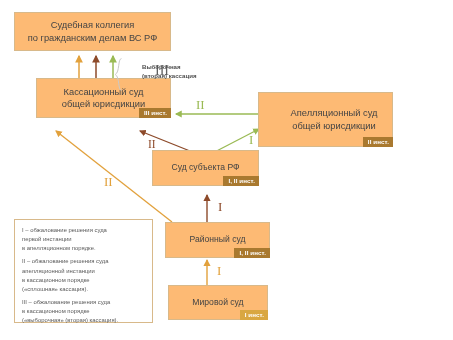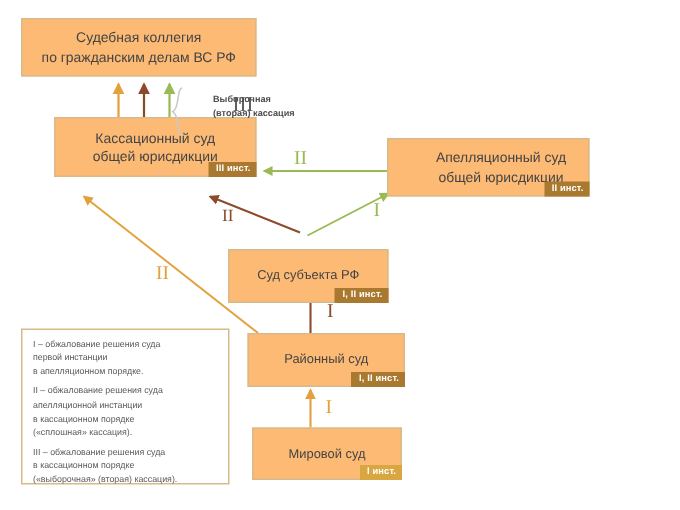--- a/index.html
+++ b/index.html
@@ -58,22 +58,22 @@
     line-height: 1;
     white-space: nowrap;
   }
   .badge.b1 { background: #d9a741; }
   .badge.b2 { background: #a9792f; }
   .badge.b3 { background: #a9792f; }
 
   
   #node-vs     { left: 14px;  top: 12px;  width: 157px; height: 39px;  font-size: 9.3px; }
   #node-cass   { left: 36px;  top: 78px;  width: 135px; height: 40px;  font-size: 9.3px; }
-  #node-apel   { left: 258px; top: 92px;  width: 135px; height: 39px;  font-size: 9.3px; padding-left: 17px; }
-  #node-subj   { left: 152px; top: 166px; width: 107px; height: 36px;  font-size: 8.6px; }
+  #node-apel   { left: 258px; top: 92px;  width: 135px; height: 55px;  font-size: 9.3px; padding-left: 17px; }
+  #node-subj   { left: 152px; top: 150px; width: 107px; height: 36px;  font-size: 8.6px; }
   #node-raion  { left: 165px; top: 222px; width: 105px; height: 36px;  font-size: 8.6px; }
   #node-mir    { left: 168px; top: 285px; width: 100px; height: 35px;  font-size: 8.6px; }
 
   .legend {
     position: absolute;
     left: 14px;
     top: 219px;
     width: 139px;
     height: 104px;
     box-sizing: border-box;

